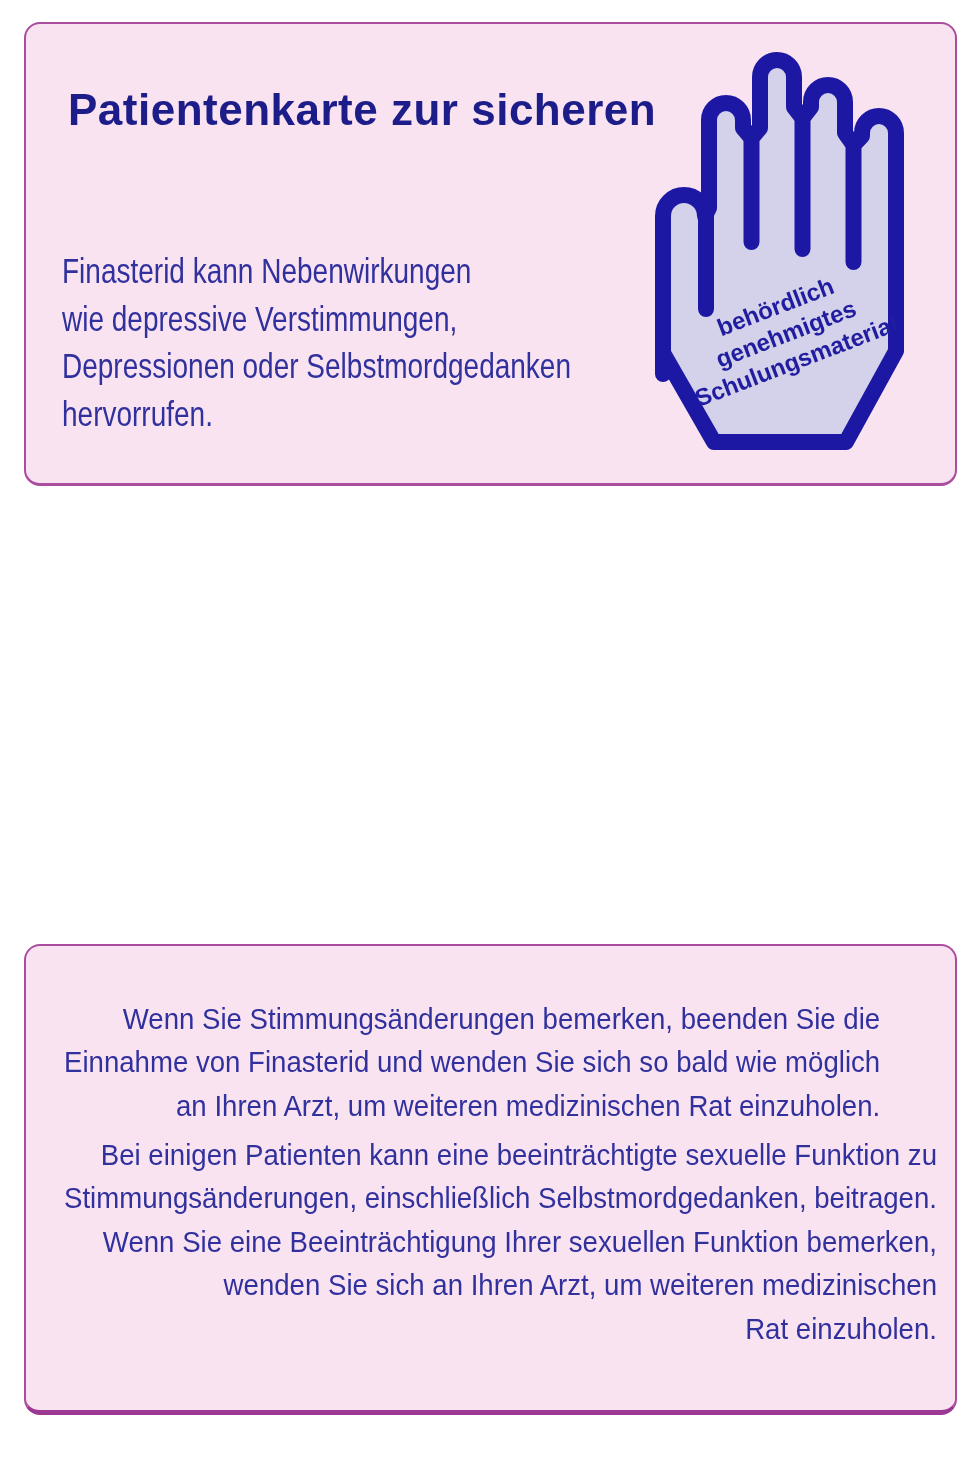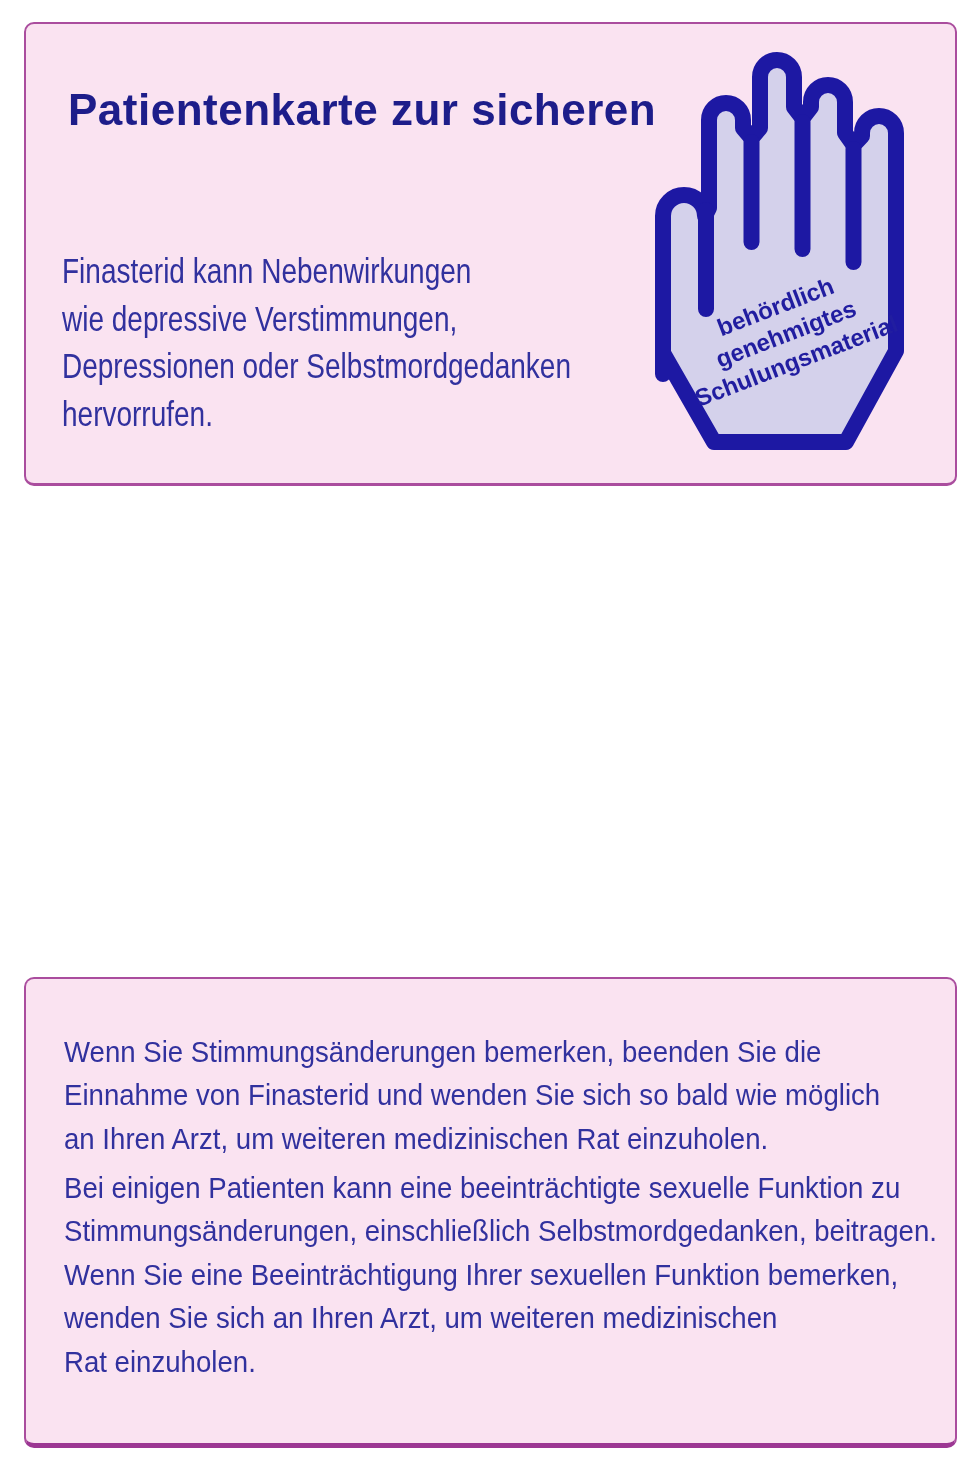--- a/index.html
+++ b/index.html
@@ -14,33 +14,34 @@
     background: #ffffff;
     overflow: hidden;
     font-family: "Liberation Sans", sans-serif;
   }
   .card {
     position: absolute;
     left: 24px;
     width: 929px;
     background: #fae3f1;
     border: 2px solid #aa4d9e;
-    border-radius: 10px;
+    border-radius: 16px;
     box-sizing: content-box;
   }
   .card-front {
     top: 22px;
     height: 459px;
     border-bottom-width: 3px;
   }
   .card-back {
-    top: 977px;
+    top: 944px;
     height: 464px;
     border-bottom-width: 5px;
     border-bottom-color: #9c3793;
+    text-align: right;
   }
   .title {
     position: absolute;
     left: 42px;
     top: 56px;
     margin: 0;
     font-size: 44px;
     line-height: 59px;
     font-weight: bold;
     letter-spacing: 0.5px;

